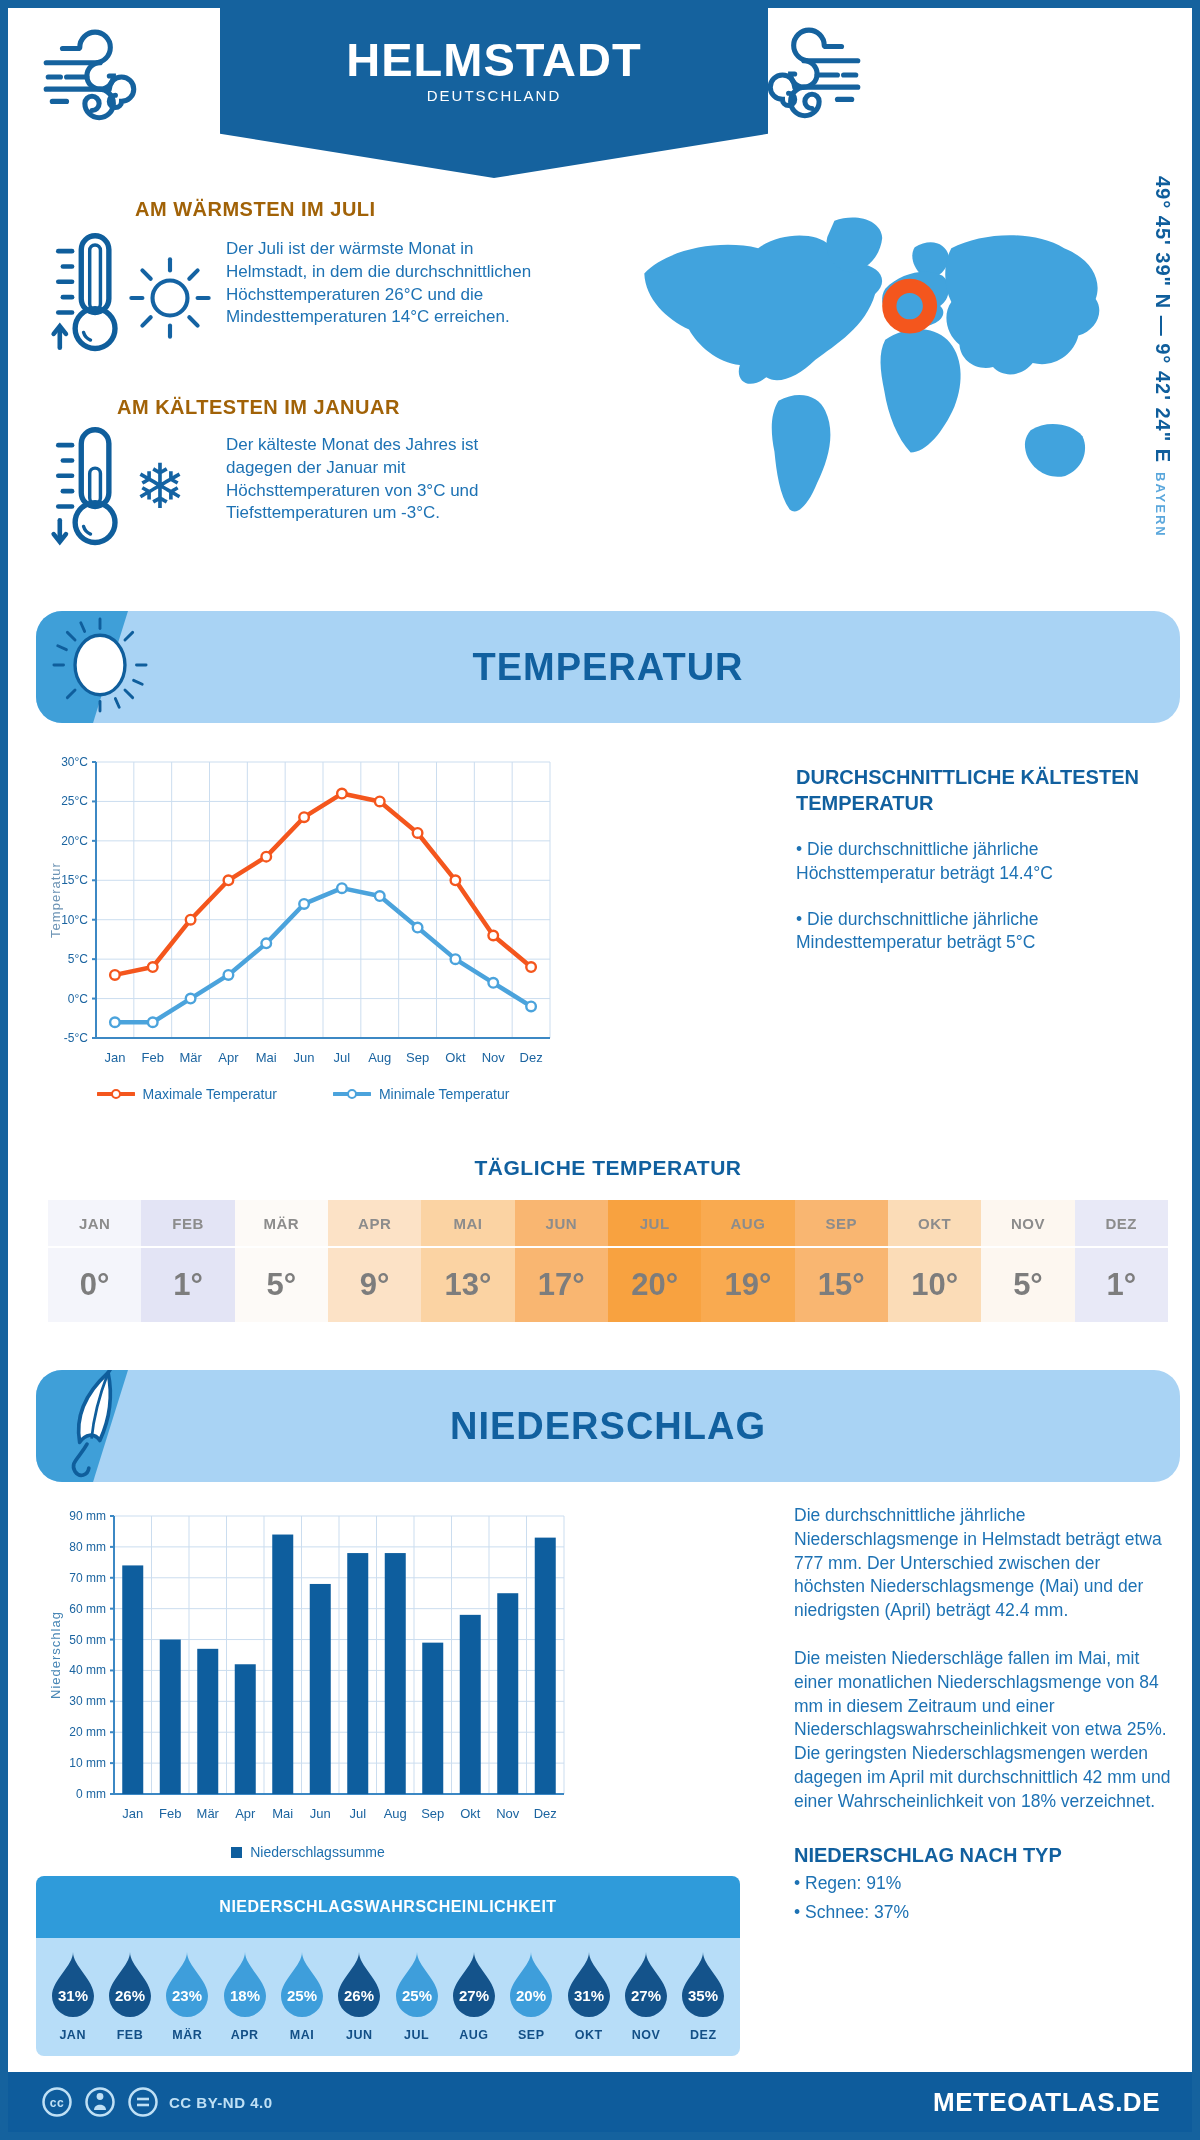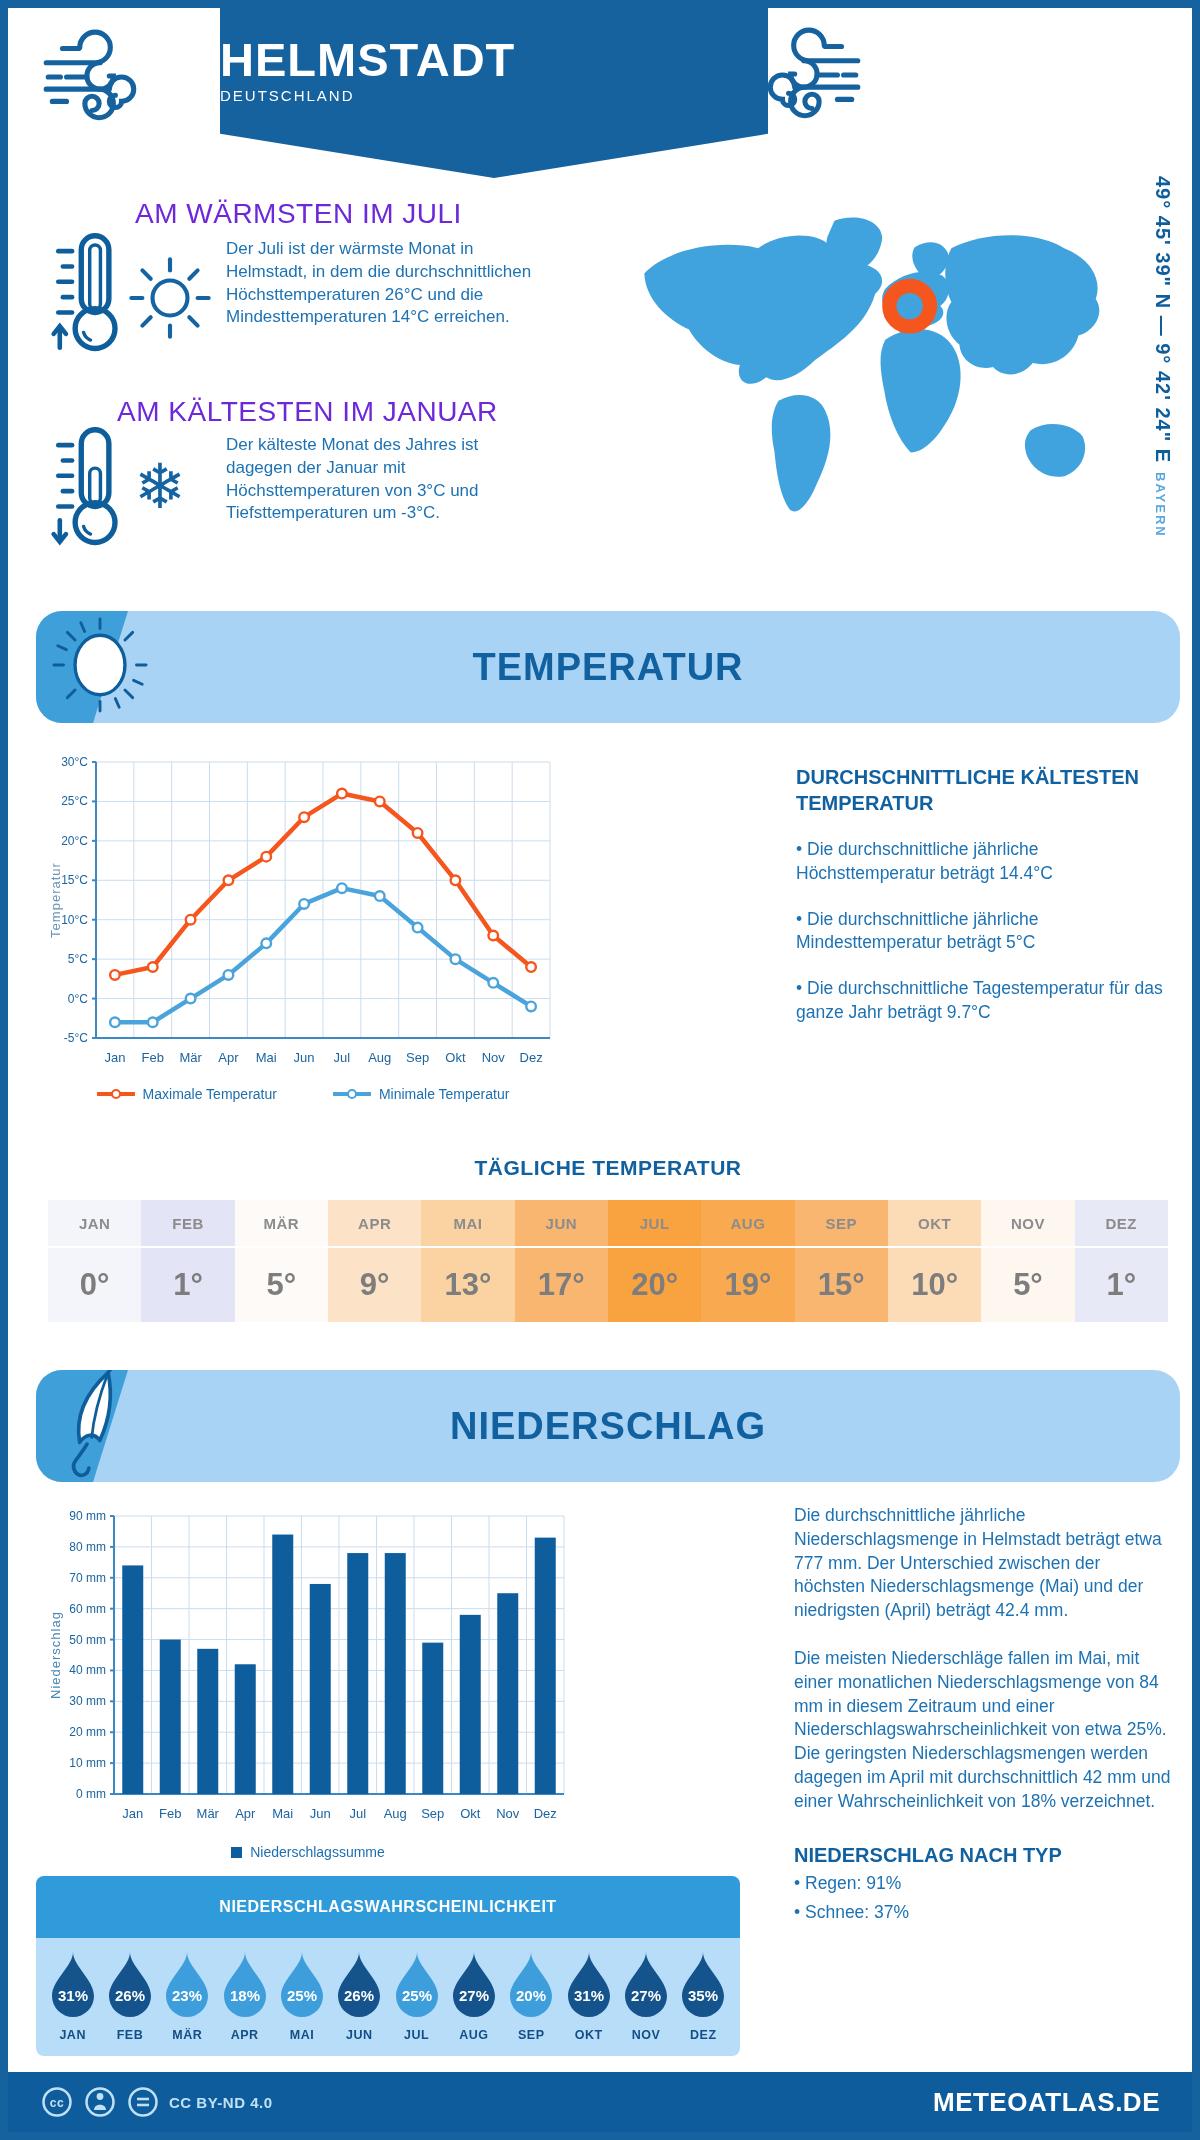--- a/index.html
+++ b/index.html
@@ -1,30 +1,30 @@
 <!DOCTYPE html>
 <html><head>
 <meta charset="utf-8">
 <style>
   html,body{margin:0;padding:0;background:#e8e8e8;}
   .page{position:relative;width:1200px;height:2140px;margin:0 auto;background:#fff;
         border:8px solid #15629E;box-sizing:border-box;overflow:hidden;
         font-family:"Liberation Sans",sans-serif;}
   
   .banner{position:absolute;left:212px;top:0;width:548px;height:170px;background:#15629E;
-          clip-path:polygon(0 0,100% 0,100% 74%,50% 100%,0 74%);color:#fff;}
+          clip-path:polygon(0 0,100% 0,100% 74%,50% 100%,0 74%);text-align:center;color:#fff;}
   .banner h1{margin:24px 0 0;font-size:47px;letter-spacing:1px;font-weight:bold;}
   .banner .sub{font-size:15px;letter-spacing:2px;}
   .wind{position:absolute;width:112px;height:112px;color:#15629E;}
   .wind svg{width:100%;height:100%;}
   .wind.left{left:28px;top:16px;}
   .wind.right{left:748px;top:14px;transform:scaleX(-1);}
   
   .iconcluster{position:absolute;}
-  .intro-h{position:absolute;font-size:28px;font-weight:normal;color:#6d28d9;letter-spacing:.5px;}
+  .intro-h{position:absolute;font-size:20px;font-weight:bold;color:#a16207;letter-spacing:.5px;}
   .intro-p{position:absolute;width:322px;font-size:17px;line-height:1.34;color:#1D72B4;}
   .snow{position:absolute;font-size:62px;color:#1463A3;line-height:1;}
   
   .map{position:absolute;left:618px;top:183px;width:488px;height:338px;}
   .geo{position:absolute;left:1092px;top:168px;height:400px;width:74px;
        writing-mode:vertical-rl;text-orientation:sideways;}
   .geo .coords{font-size:20px;font-weight:bold;color:#0F5E9C;letter-spacing:1px;}
   .geo .region{font-size:13px;font-weight:bold;color:#5AA7DC;letter-spacing:2px;margin-top:4px;}
   
   .secbanner{position:absolute;left:28px;width:1144px;height:112px;background:#A9D3F4;
@@ -300,21 +300,20 @@
           <circle cx="19" cy="6" r="4" fill="#fff" stroke="#4BA3DC" stroke-width="2"></circle>
         </svg>
         <span>Minimale Temperatur</span>
       </span>
     </div>
 
   <div class="panel" style="left:788px;top:756px;width:378px;">
     <p class="ph">DURCHSCHNITTLICHE KÄLTESTEN TEMPERATUR</p>
     <div class="bullet">• Die durchschnittliche jährliche Höchsttemperatur beträgt 14.4°C</div>
     <div class="bullet">• Die durchschnittliche jährliche Mindesttemperatur beträgt 5°C</div>
-    <div class="bullet">• Die durchschnittliche Tagestemperatur für das ganze Jahr beträgt 9.7°C</div>
   </div>
 
   <div class="daily-h">TÄGLICHE TEMPERATUR</div>
   <div class="dailytable" id="daily-table">
       <div class="cell" style="background: rgb(244, 245, 251);">
         <div class="mon">JAN</div>
         <div class="val">0°</div>
       </div>
       <div class="cell" style="background: rgb(227, 228, 245);">
         <div class="mon">FEB</div>

